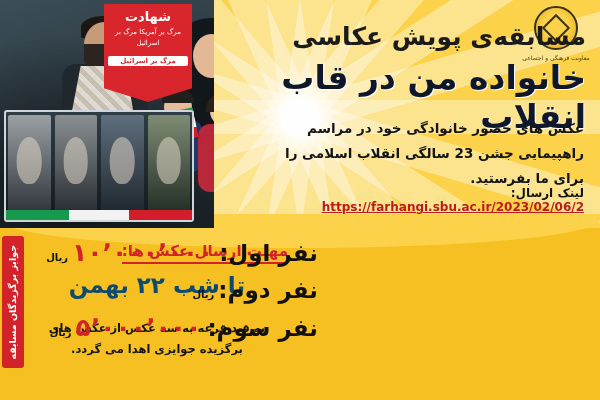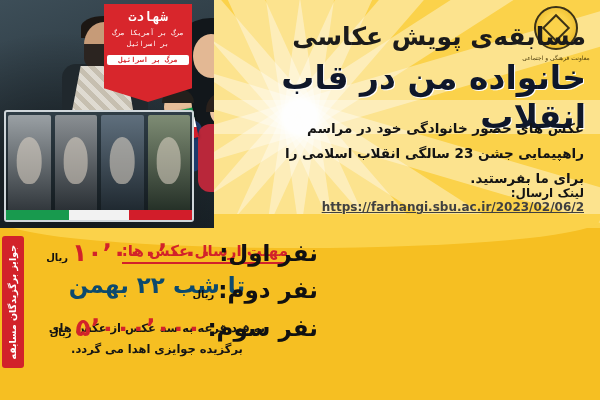--- a/index.html
+++ b/index.html
@@ -36,21 +36,20 @@
   .bottom-wave{
     position:absolute;left:0;top:214px;width:600px;height:34px;
     background:#fbd24a;
     border-bottom-left-radius:60% 100%;
     border-bottom-right-radius:60% 100%;
   }
   
   .photo-panel{
     position:absolute;left:0;top:0;width:214px;height:228px;
     overflow:hidden;
-    font-family:Liberation Mono, monospace;
   }
   .photo-dark{
     position:absolute;left:0;top:0;width:258px;height:228px;
     background:
       radial-gradient(ellipse at 22% 78%, rgba(0,0,0,0.55) 0%, rgba(0,0,0,0) 58%),
       linear-gradient(160deg,#3d4e58 0%,#2b3840 45%,#151d22 100%);
   }
   
   .leader-board{
     position:absolute;left:4px;bottom:6px;width:186px;height:108px;
@@ -184,21 +183,21 @@
   .desc{
     position:absolute;right:16px;top:116px;width:326px;
     text-align:right;font-size:13.5px;line-height:1.85;color:#141414;font-weight:bold;
   }
   .linkrow{
     position:absolute;right:16px;top:186px;width:326px;
     text-align:right;font-size:12px;color:#1f4fa8;font-weight:bold;
     direction:rtl;
   }
   .linkrow .lbl{color:#141414;}
-  .linkrow .url{direction:ltr;display:inline-block;color:#404040;text-decoration:underline;}
+  .linkrow .url{direction:ltr;display:inline-block;color:#b91c1c;text-decoration:underline;}
   
   .deadline-head{
     position:absolute;right:312px;top:242px;width:262px;
     font-size:15px;font-weight:bold;color:#d2222a;
   }
   .deadline-head .u{
     border-bottom:2px solid #d2222a;padding-bottom:2px;
   }
   .deadline-main{
     position:absolute;right:312px;top:272px;width:262px;text-align:center;

